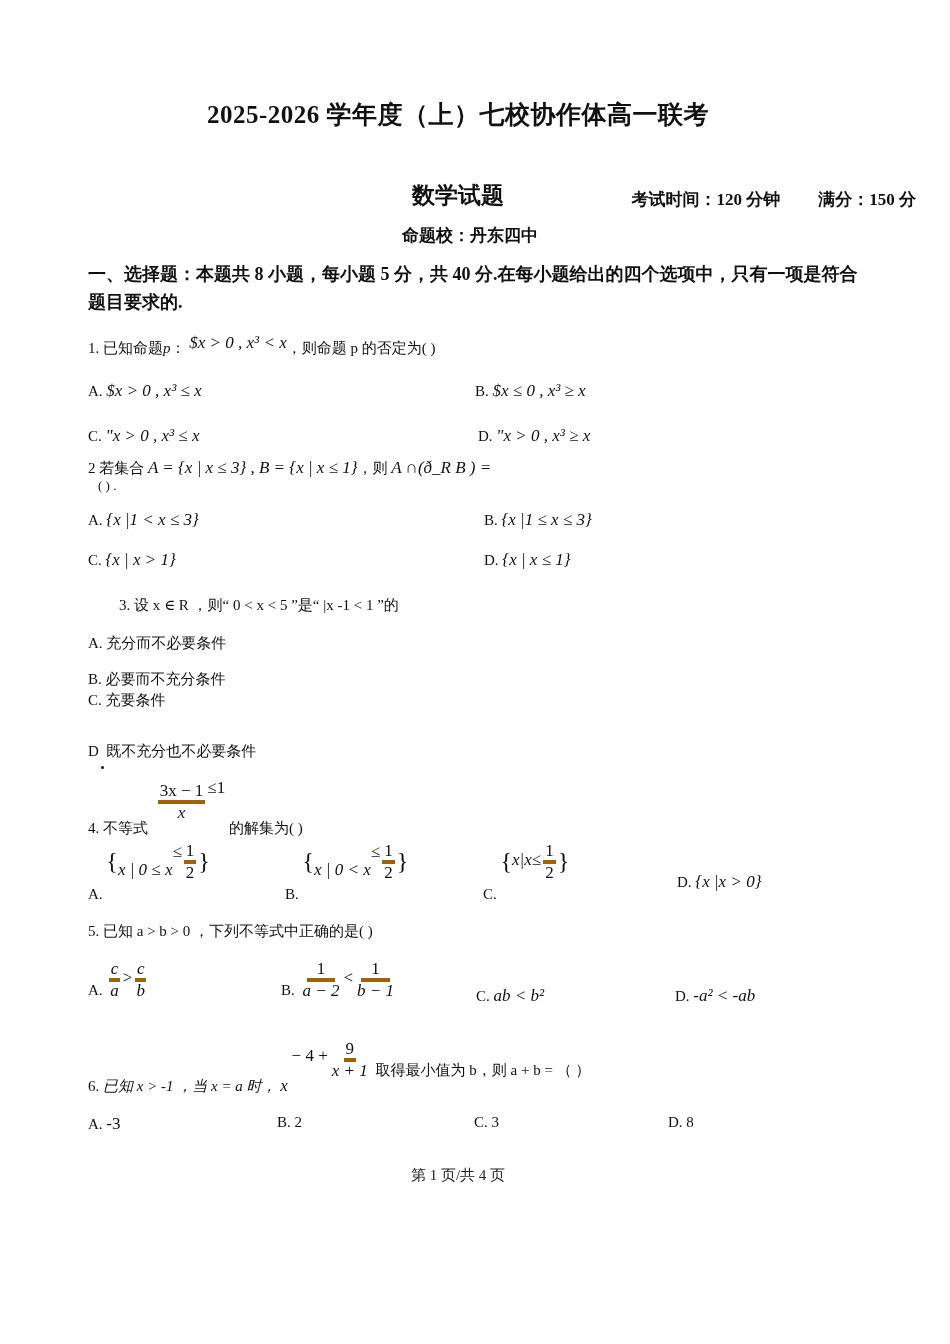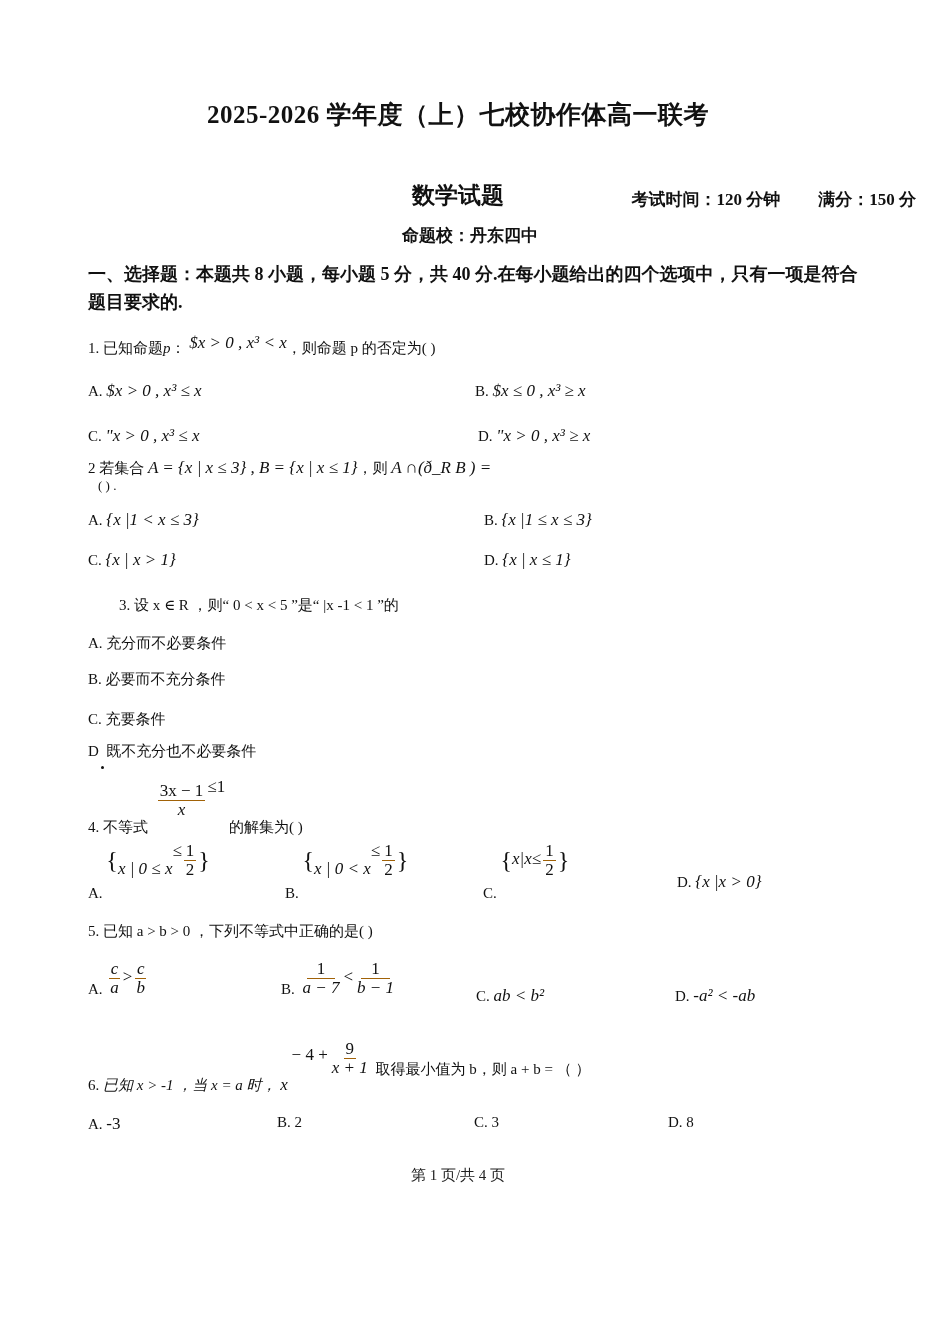--- a/index.html
+++ b/index.html
@@ -10,21 +10,21 @@
   .title { top:98px; font-size:25px; font-weight:bold; letter-spacing:0.5px; }
   .subtitle { top:144px; font-size:23px; font-weight:bold;margin-top:36px; }
   .info { top:188px; font-size:17px; font-weight:bold;text-align:right; }
   .info .gap { display:inline-block; width:38px; }
   .school { top:224px; font-size:17px; font-weight:bold;padding-left:12px; }
   .section { left:88px; top:260px; width:780px; font-size:18px; font-weight:bold; line-height:28px; white-space:normal; }
   .q { font-size:15px; }
   .m { font-style:italic; font-family:"Liberation Serif","DejaVu Serif",serif; }
   .big { font-size:17px; }
   .frac { display:inline-flex; flex-direction:column; align-items:center; vertical-align:middle; line-height:1.05; margin:0 2px; }
-  .frac .num { border-bottom:1px solid #a16207; padding:0 2px; }
+  .frac .num { border-bottom:4px solid #a16207; padding:0 2px; }
   .frac .den { padding:0 2px; }
   .brace { font-size:24px; vertical-align:middle; }
   .footer { top:1166px; font-size:15px; color:#222; }
 </style>
 </head>
 <body>
 
 <div class="abs center title">2025-2026 学年度（上）七校协作体高一联考</div>
 <div class="abs center subtitle">数学试题</div>
 <div class="abs center info">
@@ -53,21 +53,21 @@
 <div class="abs q" style="left:88px;top:510px;"><span>A.</span> <span class="m big">{x |1 &lt; x ≤ 3}</span></div>
 <div class="abs q" style="left:484px;top:510px;"><span>B.</span> <span class="m big">{x |1 ≤ x ≤ 3}</span></div>
 <div class="abs q" style="left:88px;top:550px;"><span>C.</span> <span class="m big">{x | x &gt; 1}</span></div>
 <div class="abs q" style="left:484px;top:550px;"><span>D.</span> <span class="m big">{x | x ≤ 1}</span></div>
 
 <div class="abs q" style="left:88px;top:596px;margin-left:31px;">
   <span>3.</span> <span>设 x ∈ R ，则“ 0 &lt; x &lt; 5 ”是“ |x -1 &lt; 1 ”的</span>
 </div>
 <div class="abs q" style="left:88px;top:634px;"><span>A.</span> <span>充分而不必要条件</span></div>
 <div class="abs q" style="left:88px;top:670px;"><span>B.</span> <span>必要而不充分条件</span></div>
-<div class="abs q" style="left:88px;top:710px;"><span>C.</span> <span>充要条件</span></div>
+<div class="abs q" style="left:88px;top:691px;"><span>C.</span> <span>充要条件</span></div>
 <div class="abs q" style="left:88px;top:742px;"><span>D</span> &nbsp;<span>既不充分也不必要条件</span></div>
 <div class="abs" style="left:101px;top:766px;width:3px;height:3px;background:#111;border-radius:50%;"></div>
 
 <div class="abs q" style="left:88px;top:782px;">
   <span style="position:relative;top:28px;">4.</span>
   <span style="position:relative;top:28px;">不等式</span>
   <span class="frac big" style="margin-left:6px;">
       <span class="num">3x − 1</span>
       <span class="den m">x</span>
     </span><span class="big" style="position:relative;top:-12px;">≤1</span>
@@ -106,21 +106,21 @@
       <span class="den">a</span>
     </span><span class="big">&gt;</span><span class="frac big m">
       <span class="num">c</span>
       <span class="den">b</span>
     </span>
 </div>
 <div class="abs q" style="left:281px;top:960px;">
   <span style="position:relative;top:12px;">B.</span>
   <span class="frac big">
       <span class="num" style="padding:0 10px;">1</span>
-      <span class="den m">a − 7</span>
+      <span class="den m">a − 2</span>
     </span><span class="big">&lt;</span><span class="frac big">
       <span class="num" style="padding:0 10px;">1</span>
       <span class="den m">b − 1</span>
     </span>
 </div>
 <div class="abs q" style="left:476px;top:986px;"><span>C.</span> <span class="m big">ab &lt; b²</span></div>
 <div class="abs q" style="left:675px;top:986px;"><span>D.</span> <span class="m big">-a² &lt; -ab</span></div>
 
 <div class="abs q" style="left:88px;top:1040px;">
   <span style="position:relative;top:28px;">6.</span>

